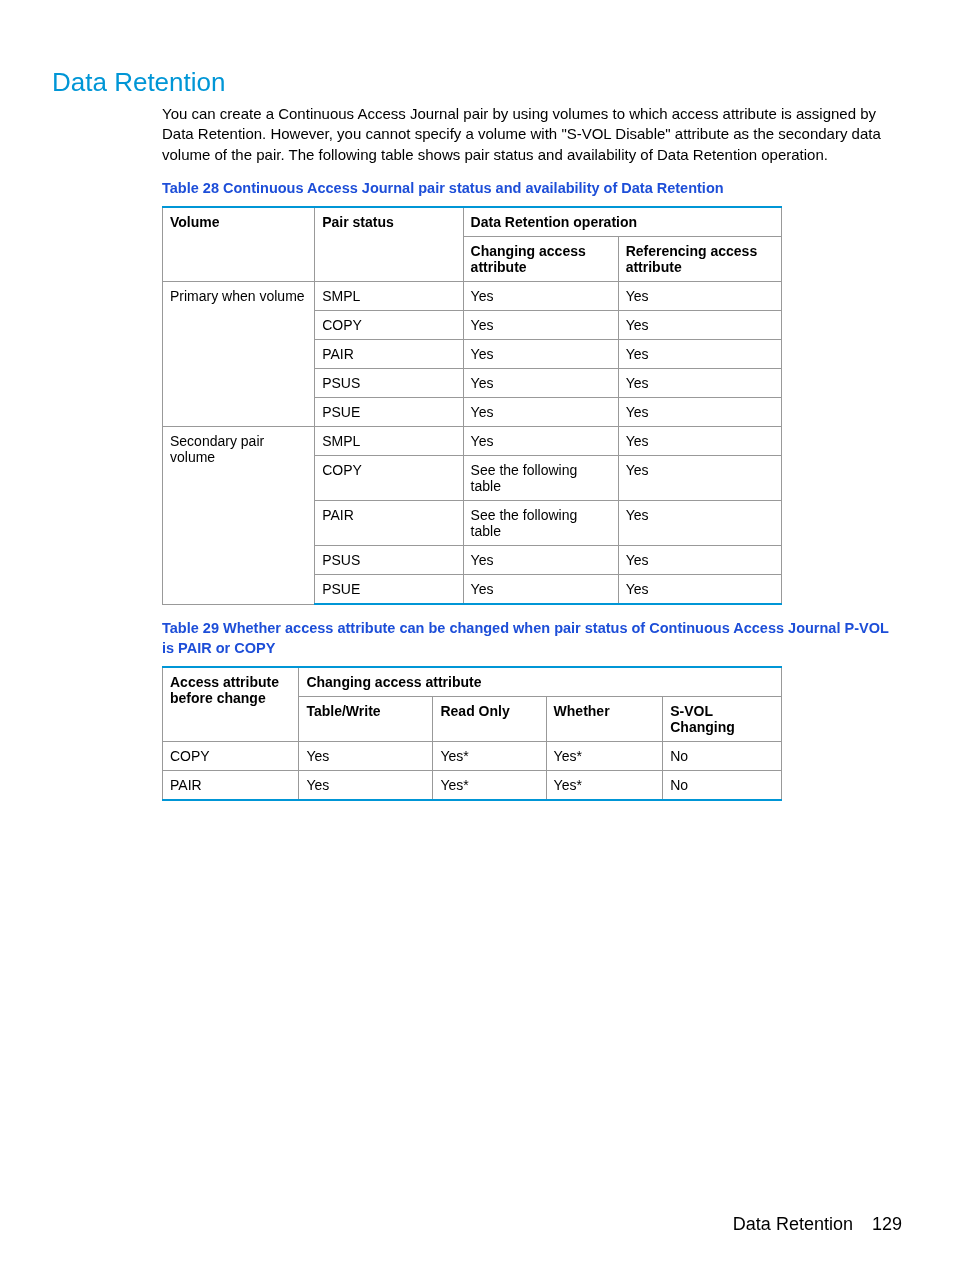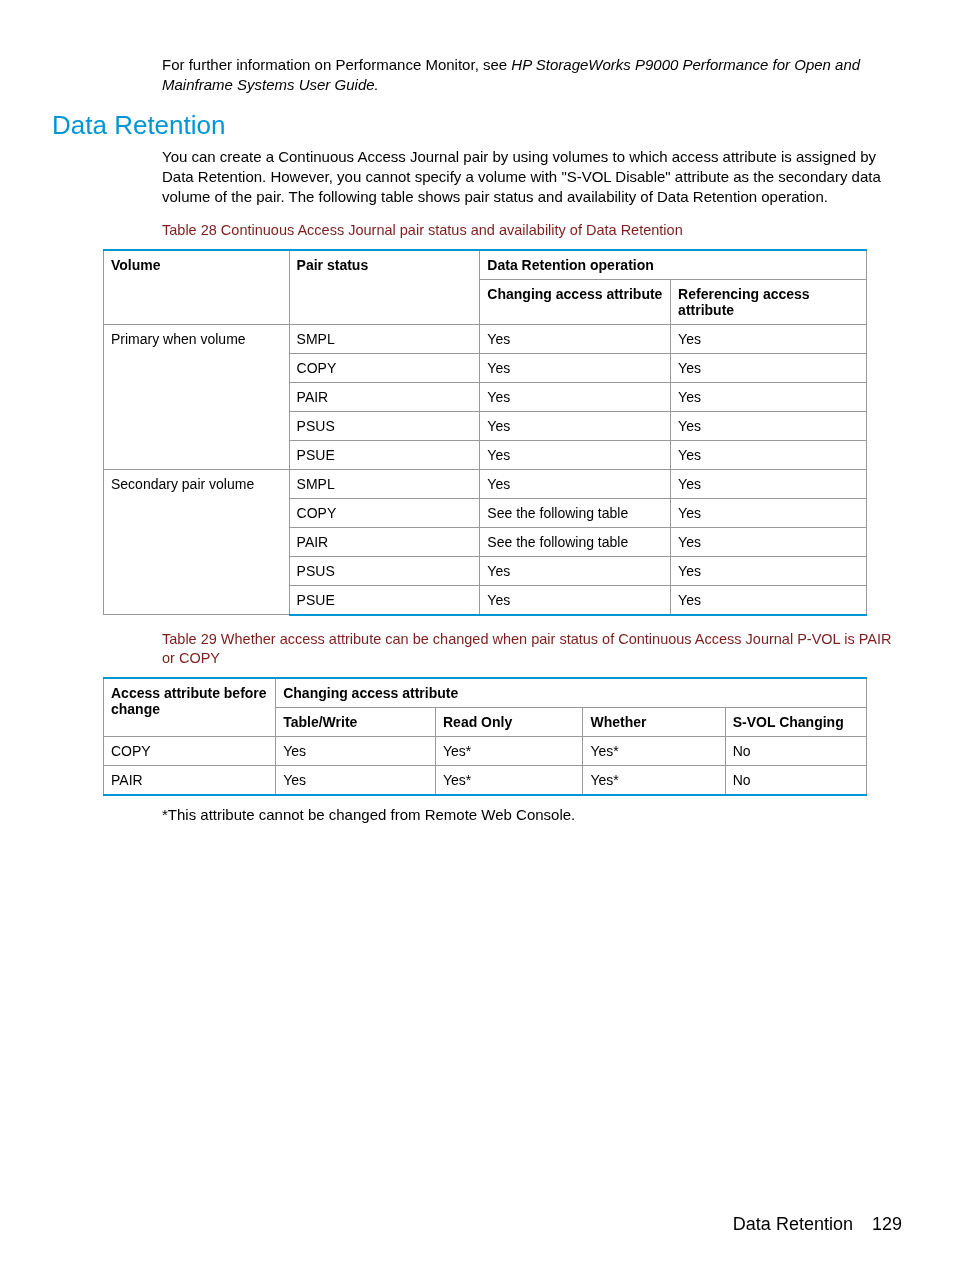--- a/index.html
+++ b/index.html
@@ -23,30 +23,30 @@
     font-size: 15px;
   }
   .italic { font-style: italic; }
   h2.section-heading {
     color: #0096d6;
     font-weight: normal;
     font-size: 26px;
     margin: 12px 0 6px 0;
   }
   .table-caption {
-    color: #7f1d1d;
-    font-weight: normal;
+    color: #1d4ed8;
+    font-weight: bold;
     font-size: 14.5px;
     margin: 14px 0 8px 110px;
     line-height: 1.35;
   }
   table.data {
     border-collapse: collapse;
-    width: 764px;
-    margin-left: 51px;
+    width: 620px;
+    margin-left: 110px;
     font-size: 14px;
   }
   table.data th, table.data td {
     border: 1px solid #999;
     padding: 6px 7px;
     text-align: left;
     vertical-align: top;
     font-weight: normal;
   }
   table.data th {
@@ -68,23 +68,20 @@
     right: 52px;
     font-size: 18px;
   }
   .footer .page-num { margin-left: 14px; }
 </style>
 </head>
 <body>
 
 <div class="page">
 
-  <p class="body-text">
-    <span>For further information on Performance Monitor, see </span><span class="italic">HP StorageWorks P9000 Performance for Open and Mainframe Systems User Guide.</span>
-  </p>
 
   <h2 class="section-heading">Data Retention</h2>
 
   <p class="body-text">You can create a Continuous Access Journal pair by using volumes to which access attribute is assigned by Data Retention. However, you cannot specify a volume with "S-VOL Disable" attribute as the secondary data volume of the pair. The following table shows pair status and availability of Data Retention operation.</p>
 
   <div class="table-caption">Table 28 Continuous Access Journal pair status and availability of Data Retention</div>
 
   <table class="data">
     <colgroup>
       <col style="width:180px">
@@ -194,20 +191,19 @@
       <tr class="last-row">
         <td>PAIR</td>
         <td>Yes</td>
         <td>Yes*</td>
         <td>Yes*</td>
         <td>No</td>
       </tr>
     </tbody>
   </table>
 
-  <p class="footnote">*This attribute cannot be changed from Remote Web Console.</p>
 
 </div>
 
 <div class="footer">
   <span>Data Retention</span>
   <span class="page-num">129</span>
 </div>
 
 </body></html>

